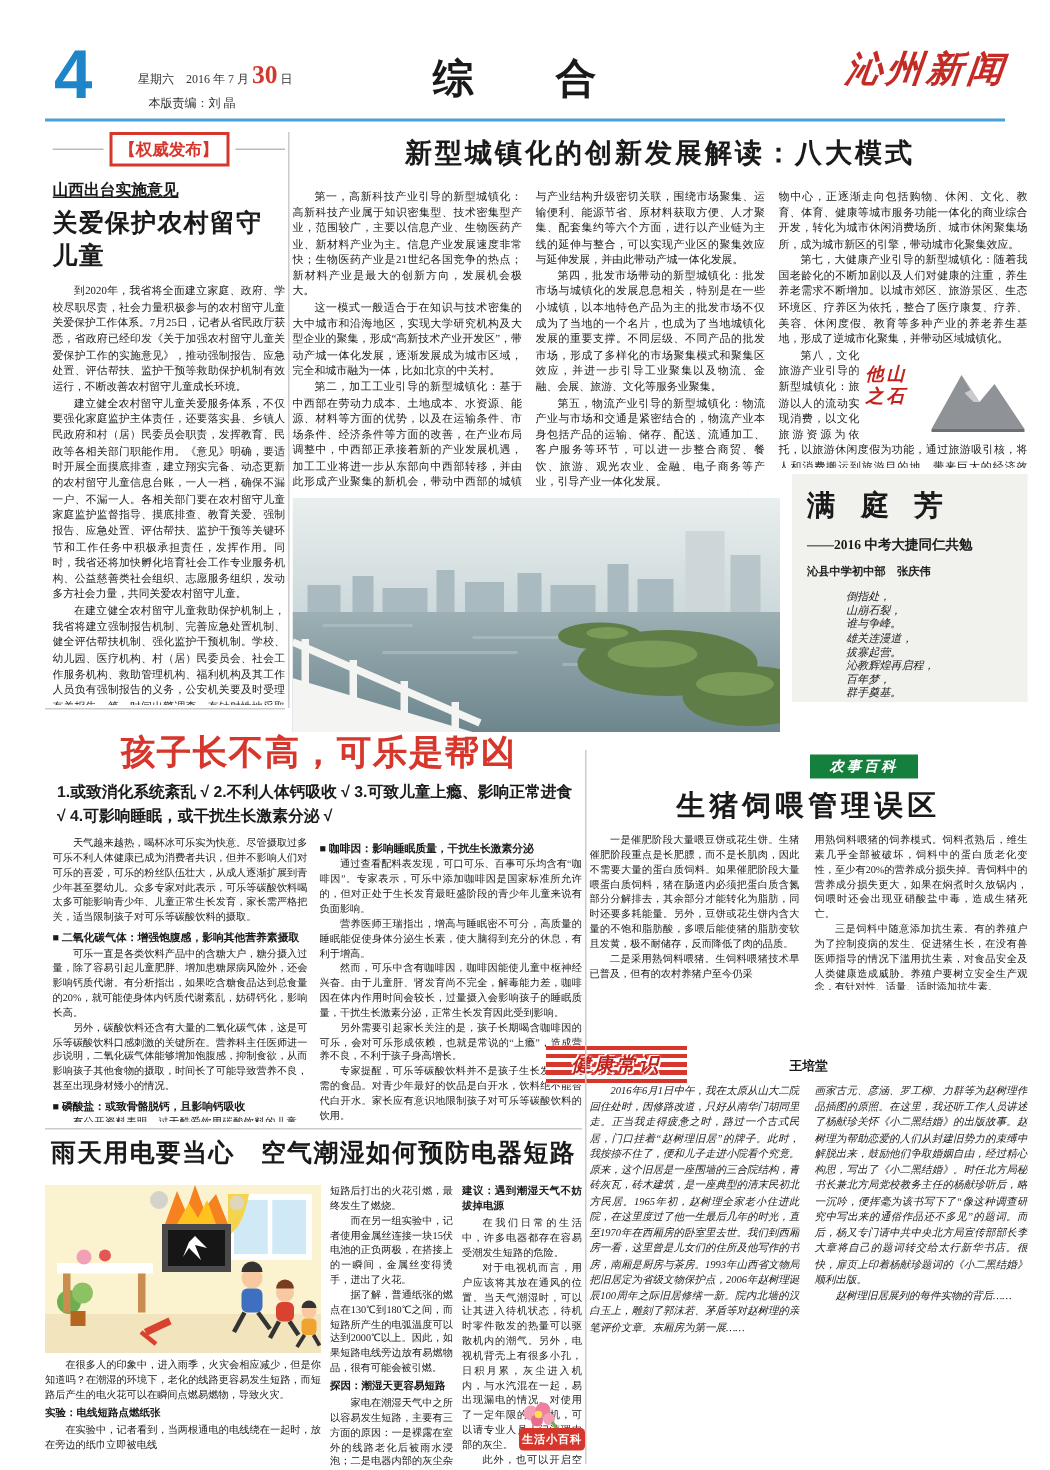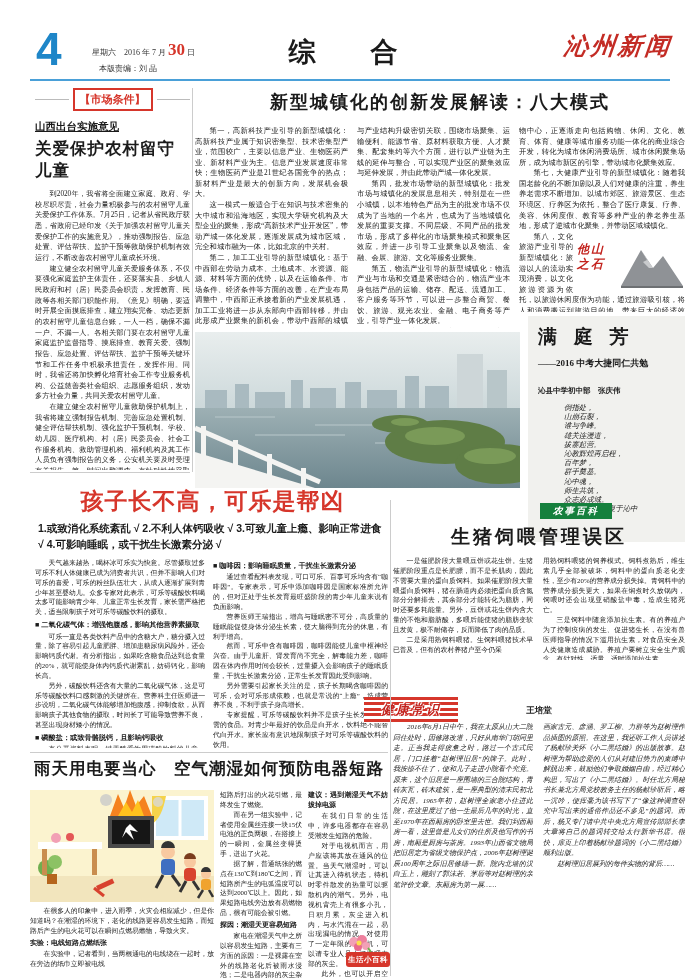--- a/index.html
+++ b/index.html
@@ -33,24 +33,24 @@
   .mcol{top:126px;font-size:7.3px;line-height:1.45;}
   .mc1{left:195px;width:153px;height:202px;}
   .mc2{left:357px;width:153px;height:202px;}
   .mc3{left:519px;width:166px;height:186px;}
   .stone{float:right;width:108px;height:56px;margin:4px 0 2px 4px;position:relative;}
   .stone-txt{position:absolute;left:0;top:6px;color:#c3221d;font-size:12px;font-weight:bold;font-style:italic;line-height:1.25;letter-spacing:2px;}
   .stone svg{position:absolute;right:0;top:4px;}
   
   .photo{left:195px;top:332px;width:325px;height:156px;}
   
-  .poem{left:528px;top:316px;width:157px;height:226px;background:#f1f1ee;padding:8px 8px 4px 10px;box-sizing:border-box;}
+  .poem{left:528px;top:316px;width:157px;height:152px;background:#f1f1ee;padding:8px 8px 4px 10px;box-sizing:border-box;}
   .poem-title{font-size:19px;font-weight:bold;letter-spacing:6px;}
   .poem-sub{margin-top:7px;font-size:9px;font-weight:bold;}
-  .poem-author{margin-top:16px;font-size:7.5px;font-weight:bold;color:#222;}
+  .poem-author{margin-top:6px;font-size:7.5px;font-weight:bold;color:#222;}
   .poem-lines{margin-top:7px;margin-left:26px;font-size:7.4px;line-height:9.2px;font-style:italic;}
   .poem-sign{margin-left:16px;}
   
   .cola-title{left:35px;top:486px;width:355px;text-align:center;color:#d6362b;font-size:23px;font-weight:bold;letter-spacing:1px;font-family:"Liberation Sans",sans-serif;}
   .cola-points{left:38px;top:521px;width:350px;font-size:10.5px;font-weight:bold;line-height:1.5;font-family:"Liberation Sans",sans-serif;}
   .scol{top:558px;font-size:6.8px;line-height:1.45;}
   .cc1{left:35px;width:170px;height:190px;}
   .cc2{left:213px;width:175px;height:190px;}
   .subhead{display:block;font-weight:bold;font-size:7.2px;margin:3px 0 1px 0;font-family:"Liberation Sans",sans-serif;}
   .stamp{left:364px;top:697px;width:94px;height:26px;background:repeating-linear-gradient(180deg,#d6362b 0 3px,#ffffff 3px 5.5px);display:flex;align-items:center;justify-content:center;}
@@ -90,21 +90,21 @@
     <span>日</span>
   </div>
   <div class="abs editor">本版责编：刘  晶</div>
   <div class="abs section-title">综　合</div>
   <div class="abs masthead">沁州新闻</div>
   <div class="abs rule-blue"></div>
 
   <div class="abs auth clip">
     <div class="tagrow">
       <span class="tline"></span>
-      <span class="tagbox">【市场条件】</span>
+      <span class="tagbox">【权威发布】</span>
       <span class="tline"></span>
     </div>
     <div class="kicker">山西出台实施意见</div>
     <div class="auth-title">关爱保护农村留守儿童</div>
     <div class="auth-body just clip">
       <p class="ind">到2020年，我省将全面建立家庭、政府、学校尽职尽责，社会力量积极参与的农村留守儿童关爱保护工作体系。7月25日，记者从省民政厅获悉，省政府已经印发《关于加强农村留守儿童关爱保护工作的实施意见》，推动强制报告、应急处置、评估帮扶、监护干预等救助保护机制有效运行，不断改善农村留守儿童成长环境。</p>
       <p class="ind">建立健全农村留守儿童关爱服务体系，不仅要强化家庭监护主体责任，还要落实县、乡镇人民政府和村（居）民委员会职责，发挥教育、民政等各相关部门职能作用。《意见》明确，要适时开展全面摸底排查，建立翔实完备、动态更新的农村留守儿童信息台账，一人一档，确保不漏一户、不漏一人。各相关部门要在农村留守儿童家庭监护监督指导、摸底排查、教育关爱、强制报告、应急处置、评估帮扶、监护干预等关键环节和工作任务中积极承担责任，发挥作用。同时，我省还将加快孵化培育社会工作专业服务机构、公益慈善类社会组织、志愿服务组织，发动多方社会力量，共同关爱农村留守儿童。</p>
       <p class="ind">在建立健全农村留守儿童救助保护机制上，我省将建立强制报告机制、完善应急处置机制、健全评估帮扶机制、强化监护干预机制。学校、幼儿园、医疗机构、村（居）民委员会、社会工作服务机构、救助管理机构、福利机构及其工作人员负有强制报告的义务，公安机关要及时受理有关报告，第一时间出警调查，有针对性地采取应急处置措施。对实施家庭暴力、虐待或遗弃农村留守儿童的父母或受委托监护人、情节恶劣构成犯罪的，要依法立案侦查。</p>
 
     </div>

